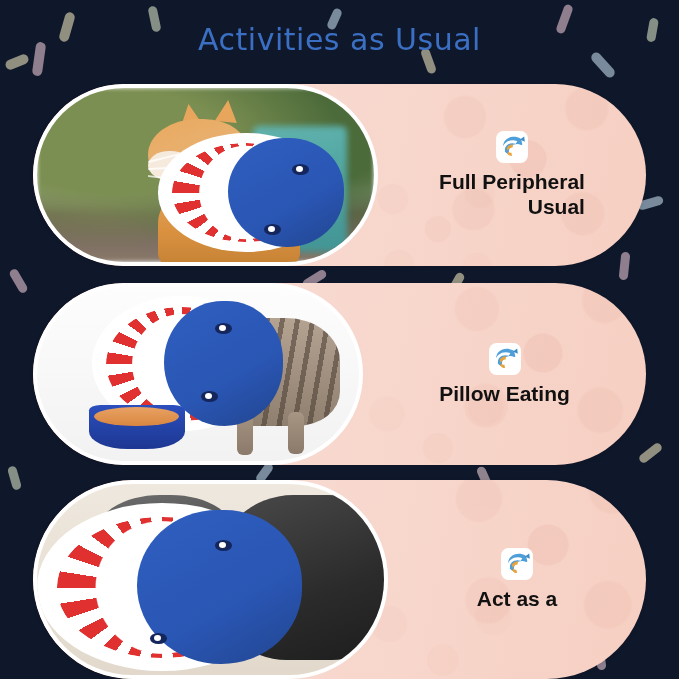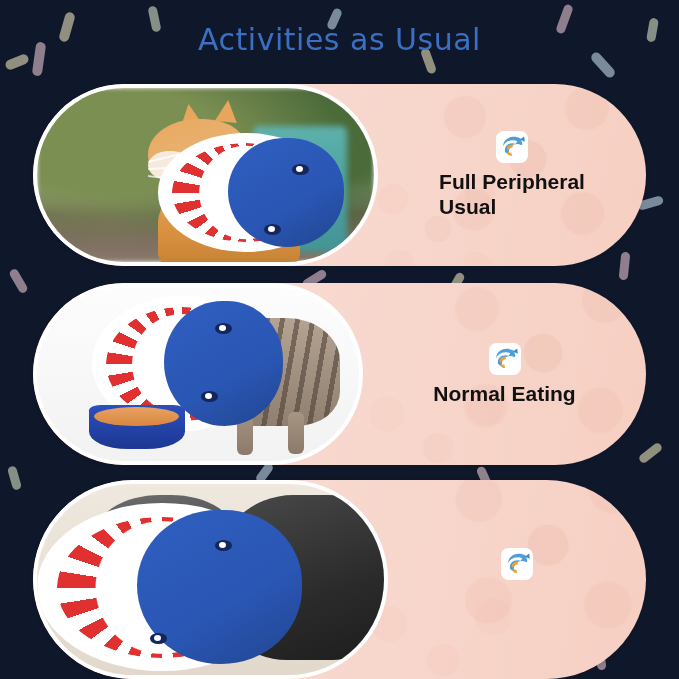--- a/index.html
+++ b/index.html
@@ -130,21 +130,21 @@
   .cat3-head{position:absolute;left:16%;top:6%;width:42%;height:50%;
     background:linear-gradient(170deg,#6e6e6e,#4a4a4a 60%,#3a3a3a);
     border-radius:48% 48% 52% 52%;}
   .whisker{position:absolute;height:1.5px;background:rgba(255,255,255,.75);transform-origin:left center;border-radius:2px;}
   .eyeclosed{position:absolute;height:2px;width:26px;background:#1b1b1b;border-radius:2px;}
 
   
   .info{
     position:absolute;top:0;bottom:0;
     display:flex;flex-direction:column;align-items:center;justify-content:center;
-    text-align:left;
+    text-align:right;
   }
   .info.i1{left:345px;right:0;}
   .info.i2{left:330px;right:0;}
   .info.i3{left:355px;right:0;}
 
   .shark-ico{width:34px;height:34px;margin-bottom:6px;display:block;}
   .label{
     font-family:"Liberation Sans", sans-serif;
     font-weight:bold;color:#111111;
     line-height:1.18;
@@ -256,21 +256,21 @@
     <div class="info i2">
       <svg class="shark-ico" viewBox="0 0 64 64">
         <rect x="2" y="2" width="60" height="60" rx="14" fill="#ffffff"></rect>
         <path d="M48 16c-9-5-21-4-28 3-5 5-6 13-3 19 2 4 6 7 11 8-3-5-2-11 2-15 5-5 13-6 19-3 2 1 3-1 2-3-1-4-1-7-3-9z" fill="#4e9fd9"></path>
         <path d="M20 24c6-5 15-6 22-3l-3 5c-6-2-13-1-17 3-3 3-4 7-3 11l-5 2c-2-6 1-14 6-18z" fill="#ffffff"></path>
         <path d="M22 34c2-4 7-7 12-7l-1 6c-4 0-8 3-9 7z" fill="#e8a33a"></path>
         <path d="M23 44c2 3 5 5 9 5l-1-6c-3 0-5-1-6-3z" fill="#e8a33a"></path>
         <path d="M47 18l8-6 1 10z" fill="#3f8bc4"></path>
       </svg>
       <div class="label">
-        <span>Normal Eating</span>
+        <span>Pillow Eating</span>
       </div>
     </div>
   </div>
 
   <div class="card c3">
     <div class="doily" style="left:400px;top:-50px;width:230px;height:230px;"></div>
     <div class="doily" style="left:320px;top:90px;width:180px;height:180px;opacity:.45;"></div>
 
     <div class="photo p3">
       <div class="scene">
@@ -298,18 +298,18 @@
     <div class="info i3">
       <svg class="shark-ico" viewBox="0 0 64 64">
         <rect x="2" y="2" width="60" height="60" rx="14" fill="#ffffff"></rect>
         <path d="M48 16c-9-5-21-4-28 3-5 5-6 13-3 19 2 4 6 7 11 8-3-5-2-11 2-15 5-5 13-6 19-3 2 1 3-1 2-3-1-4-1-7-3-9z" fill="#4e9fd9"></path>
         <path d="M20 24c6-5 15-6 22-3l-3 5c-6-2-13-1-17 3-3 3-4 7-3 11l-5 2c-2-6 1-14 6-18z" fill="#ffffff"></path>
         <path d="M22 34c2-4 7-7 12-7l-1 6c-4 0-8 3-9 7z" fill="#e8a33a"></path>
         <path d="M23 44c2 3 5 5 9 5l-1-6c-3 0-5-1-6-3z" fill="#e8a33a"></path>
         <path d="M47 18l8-6 1 10z" fill="#3f8bc4"></path>
       </svg>
       <div class="label">
-        <br>
+        <span>Act as a</span><br>
       </div>
     </div>
   </div>
 
 </div>
 
 </body></html>

